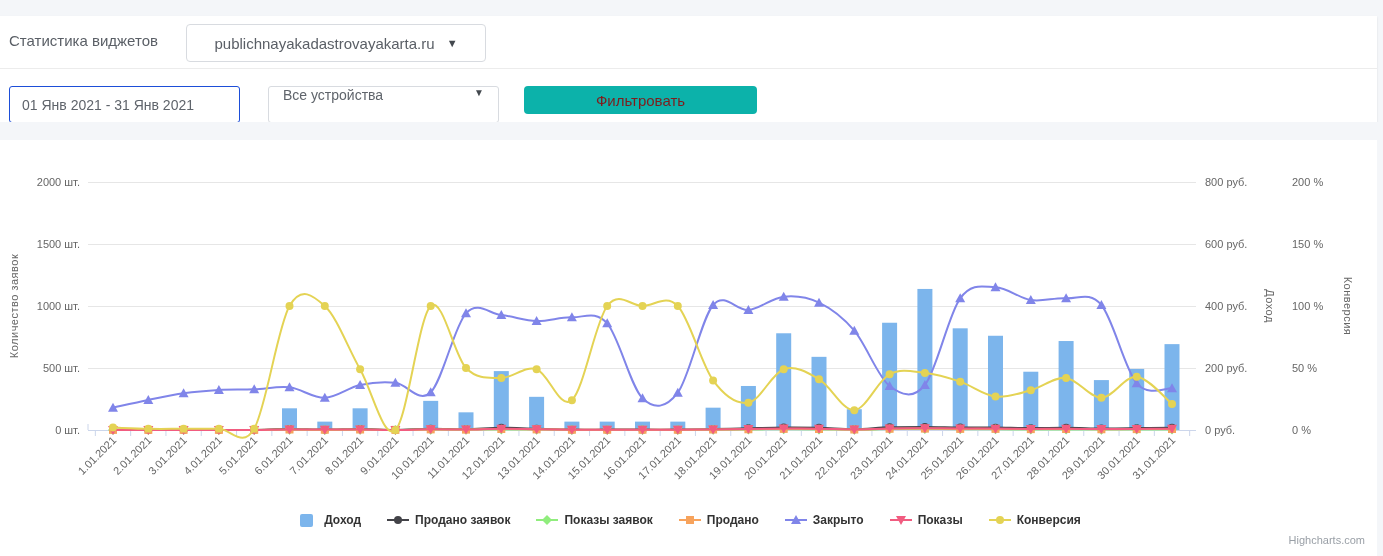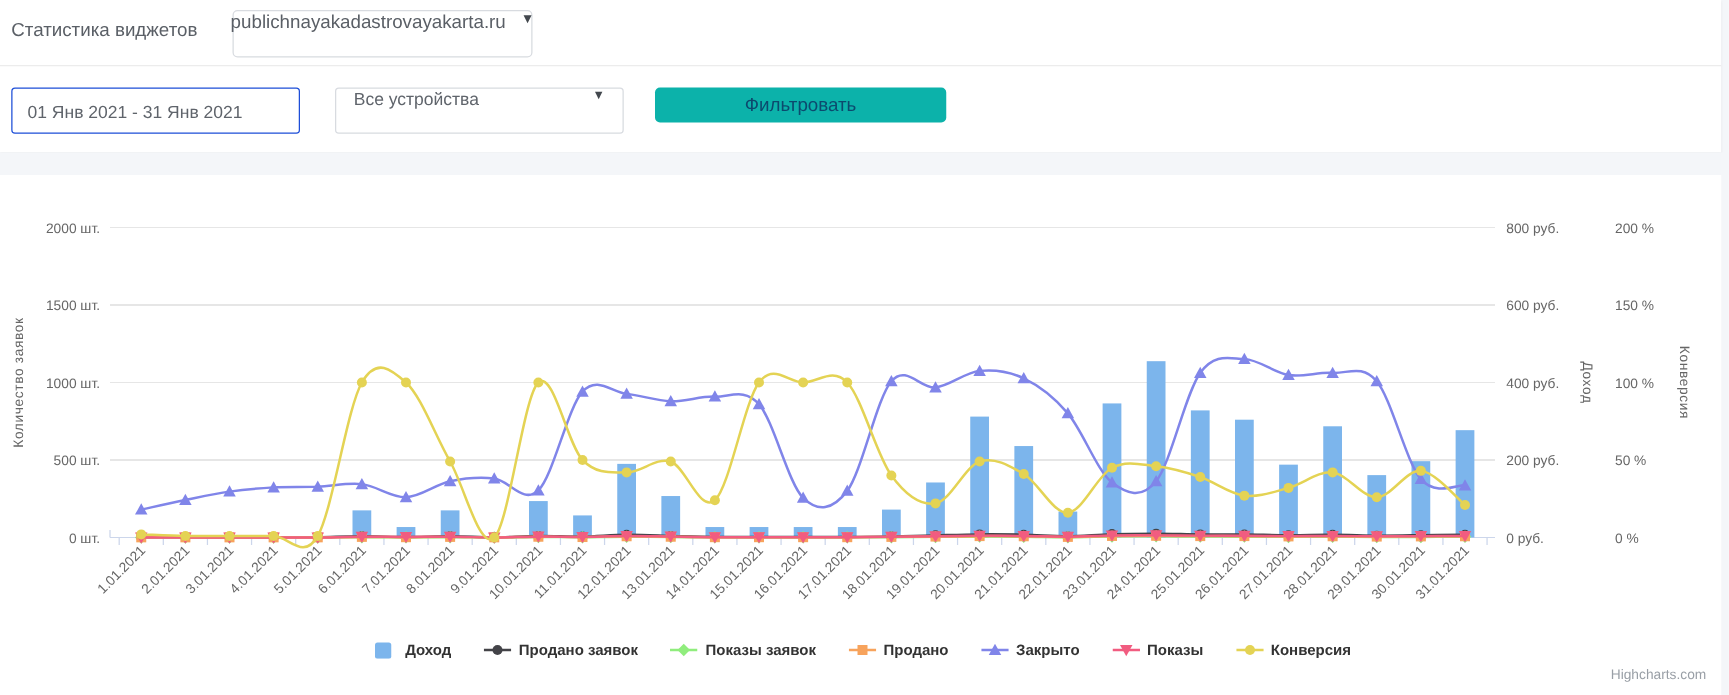--- a/index.html
+++ b/index.html
@@ -1,27 +1,27 @@
 <!DOCTYPE html>
 <html><head>
 <meta charset="utf-8">
 <style>
   * { margin:0; padding:0; box-sizing:border-box; }
   html,body { width:1383px; height:556px; overflow:hidden; }
   body { background:#f4f6f9; font-family:"Liberation Sans", sans-serif; position:relative; }
   .card { position:absolute; left:0; width:1377px; background:#fff; }
-  #header-card { top:0; height:122px; box-shadow:0 1px 2px rgba(0,0,0,0.10);padding-left:32px; }
+  #header-card { top:16px; height:122px; box-shadow:0 1px 2px rgba(0,0,0,0.10);padding-left:32px; }
   #header-row { position:absolute; top:0; left:0; right:0; height:53px; border-bottom:1px solid #ececec; }
   #page-title { position:absolute; left:9px; top:16px; font-size:15px; color:#5a5f66; }
-  #site-dropdown { position:absolute; left:186px; top:8px; width:240px; height:38px; border:1px solid #d8dbe0; border-radius:4px; background:#fff; cursor:pointer; display:flex; justify-content:center; gap:10px; font-size:15px; color:#5a5f66; }
+  #site-dropdown { position:absolute; left:186px; top:8px; width:300px; height:38px; border:1px solid #d8dbe0; border-radius:4px; background:#fff; cursor:pointer; display:flex; align-items:center; justify-content:center; gap:10px; font-size:15px; color:#5a5f66; }
   #site-dropdown .caret { font-size:11px; color:#43484e; margin-left:2px; }
   #date-input { position:absolute; left:9px; top:70px; width:231px; height:37px; border:1px solid #1d4ed8; border-radius:3px; padding:0 12px; font-size:14px; color:#5f646b; font-family:"Liberation Sans", sans-serif; background:#fff; }
   #device-select { position:absolute; left:268px; top:70px; width:231px; height:37px; border:1px solid #d8dbe0; border-radius:3px; background:#fff; cursor:pointer; display:flex; align-items:flex-start; font-size:14px; color:#5f646b; padding:0 14px; }
   #device-select .caret { margin-left:auto; font-size:10px; color:#43484e; }
-  #filter-button { position:absolute; left:524px; top:70px; width:233px; height:28px; border:none; border-radius:4px; background:#0cb2aa; color:#0c4a6e; font-size:15px; font-family:"Liberation Sans", sans-serif; cursor:pointer; }
+  #filter-button { position:absolute; left:524px; top:70px; width:233px; height:28px; border:none; border-radius:4px; background:#0cb2aa; color:#7f1d1d; font-size:15px; font-family:"Liberation Sans", sans-serif; cursor:pointer; }
   #gap-band { position:absolute; top:122px; left:0; width:1383px; height:18px; background:#f4f6f9; }
   #chart-card { top:140px; height:416px; }
   #chart-svg { position:absolute; top:0; left:0; }
   #legend { position:absolute; top:373px; left:0; width:1377px; display:flex; justify-content:center; align-items:center; }
   .legend-item { display:flex; align-items:center; gap:6px; padding:0 13px; cursor:pointer; }
   .legend-item span { font-size:12px; font-weight:bold; color:#333333; }
   #credit { position:absolute; top:394px; right:12px; font-size:11px; color:#999fa6; text-decoration:none; }
 </style>
 </head>
 <body>

